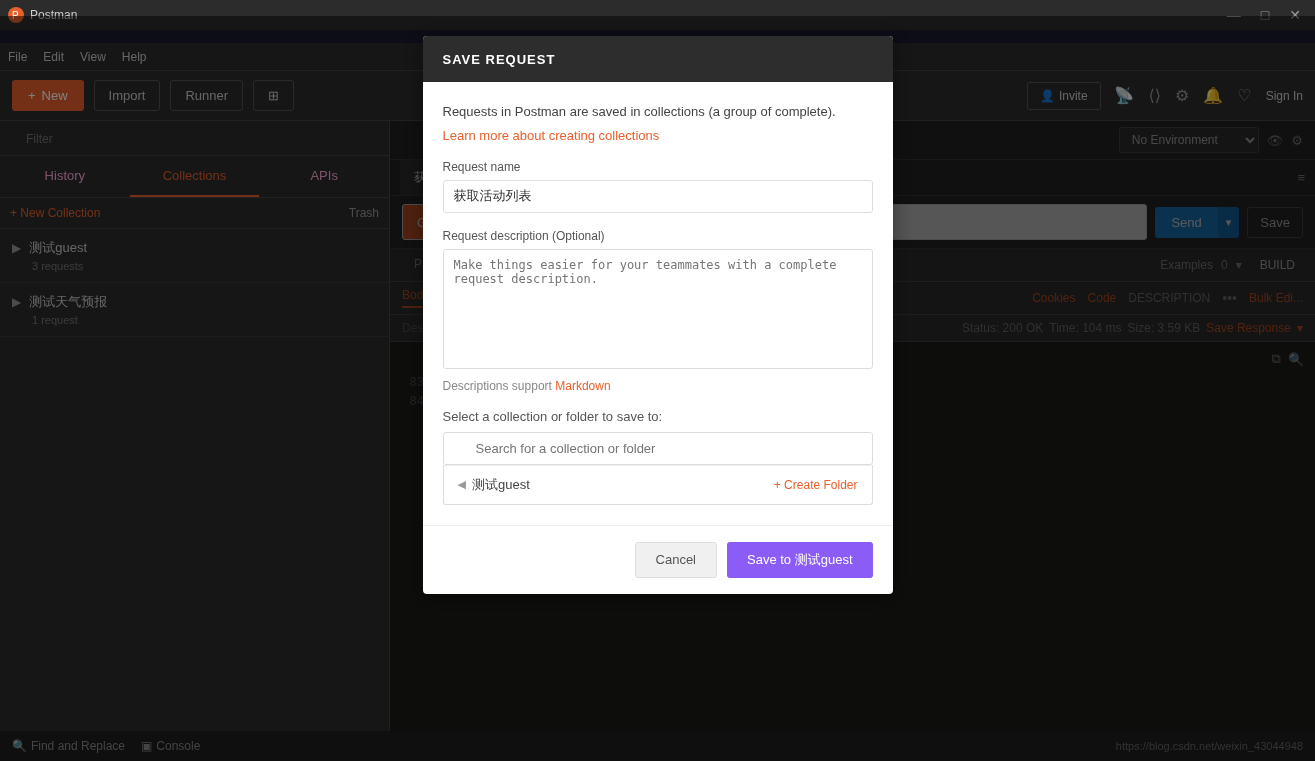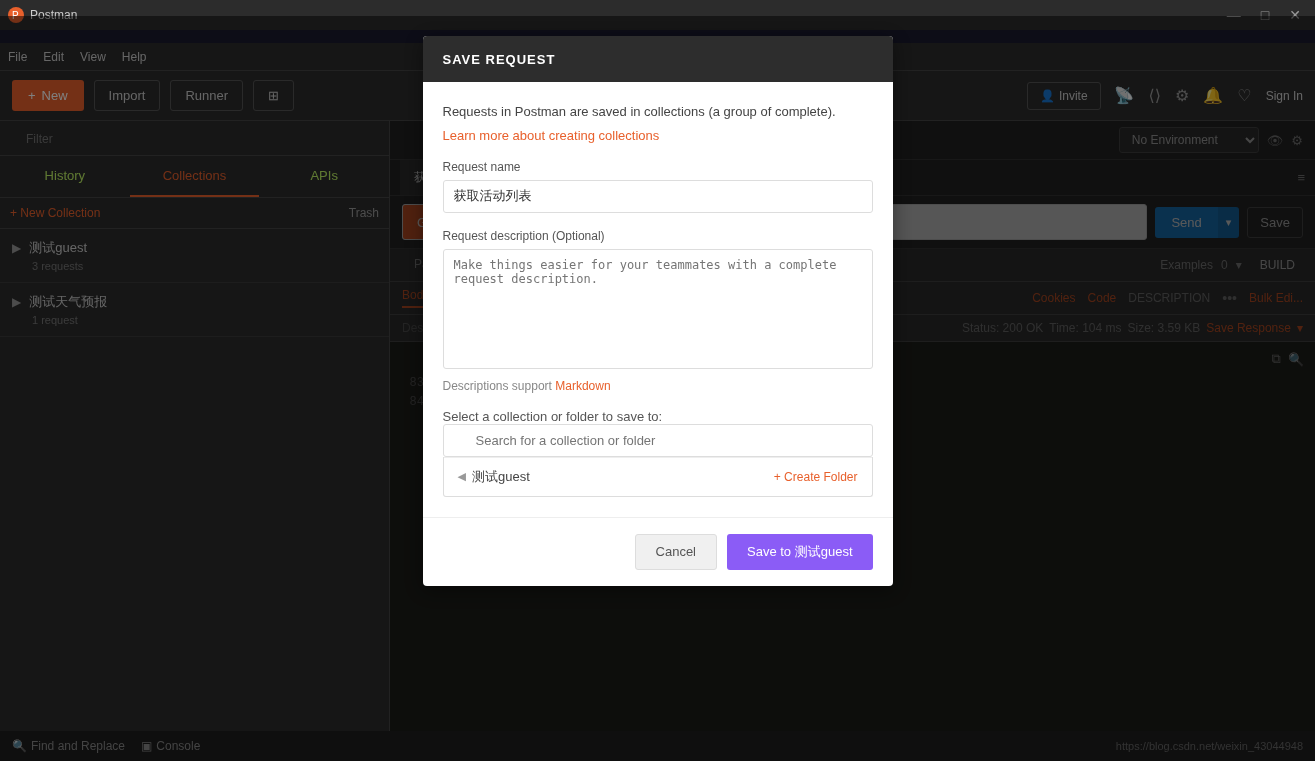--- a/index.html
+++ b/index.html
@@ -116,21 +116,21 @@
       width: 100%;
     }
     .sidebar-tabs {
       display: flex;
       border-bottom: 1px solid #444;
     }
     .sidebar-tab {
       flex: 1;
       text-align: center;
       padding: 12px 8px;
-      color: #bef264;
+      color: #f9a8d4;
       font-size: 13px;
       cursor: pointer;
       border-bottom: 2px solid transparent;
     }
     .sidebar-tab.active {
       color: #e8602c;
       border-bottom: 2px solid #e8602c;
     }
     .sidebar-actions {
       display: flex;
@@ -257,21 +257,21 @@
       padding: 8px 10px;
       font-size: 12px;
       color: #999;
       font-family: monospace;
       height: 120px;
       resize: none;
       outline: none;
     }
     .markdown-note { font-size: 12px; color: #888; margin-top: 6px; }
     .markdown-link { color: #e8602c; text-decoration: none; cursor: pointer; }
-    .collection-select-label { font-size: 13px; color: #555; margin-top: 16px; display: block; }
+    .collection-select-label { font-size: 13px; color: #555; margin-top: 16px; margin-bottom: 8px; display: block; }
     .collection-search-box {
       width: 100%;
       border: 1px solid #ddd;
       border-radius: 3px;
       padding: 8px 10px 8px 32px;
       font-size: 13px;
       color: #555;
       outline: none;
       position: relative;
     }

